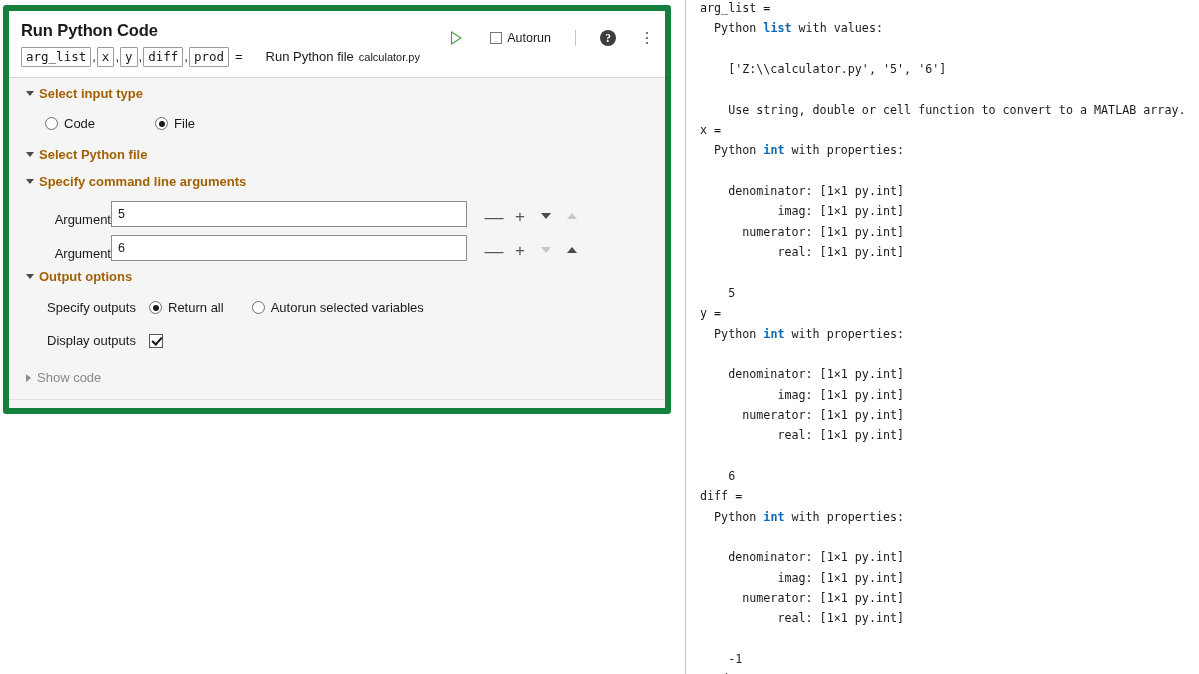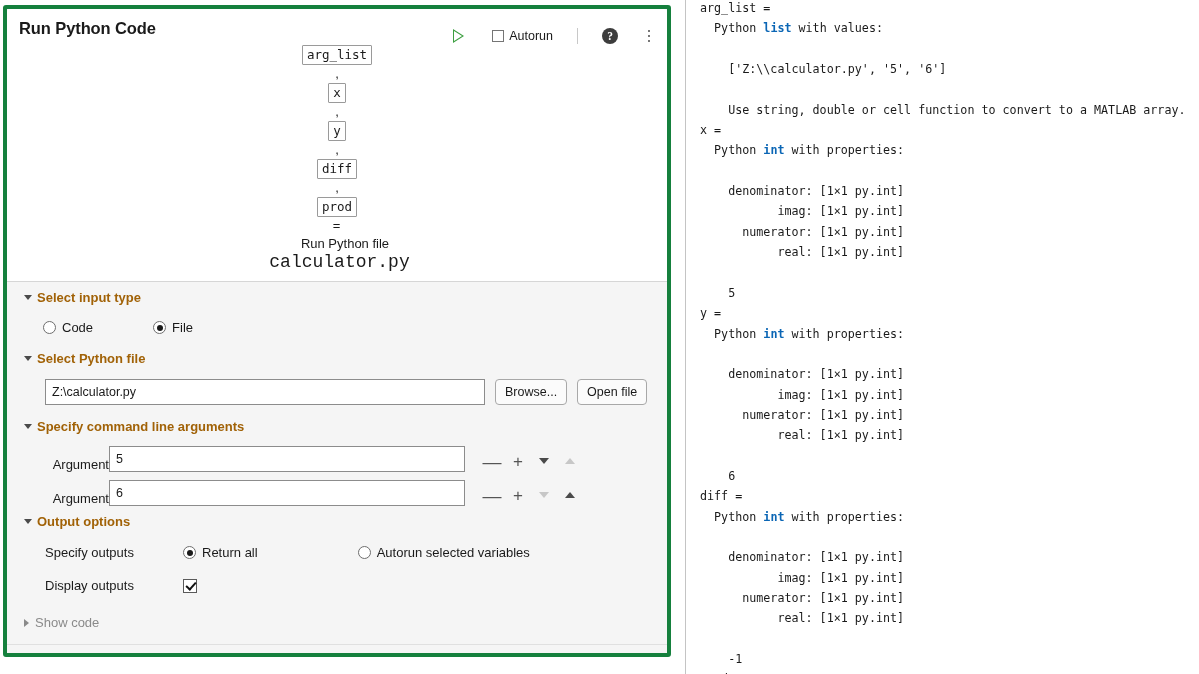--- a/index.html
+++ b/index.html
@@ -16,21 +16,21 @@
     position: relative;
   }
 
   
   #task-panel {
     position: absolute;
     left: 3px;
     top: 5px;
     width: 668px;
     box-sizing: border-box;
-    border: 4px solid #15803d;
+    border: 6px solid #15803d;
     border-radius: 3px;
     background: #f5f5f5;
   }
 
   .panel-header {
     background: #ffffff;
     border-bottom: 1px solid #d6d6d6;
     padding: 9px 12px 10px 12px;
     position: relative;
     border-radius: 3px 3px 0 0;
@@ -114,39 +114,38 @@
   .kebab i { width: 2.5px; height: 2.5px; border-radius: 50%; background: #4a4a4a; display:block;}
 
   
   .signature {
     display: flex;
     align-items: center;
     flex-wrap: nowrap;
     font-size: 13px;
     color: #1a1a1a;
     line-height: 18px;
-    flex-direction: column;
   }
   .var-box {
     border: 1px solid #9a9a9a;
     background: #ffffff;
     padding: 1px 4px 2px 4px;
     font-family: "DejaVu Sans Mono", monospace;
     font-size: 12.5px;
     color: #1a1a1a;
     border-radius: 1px;
     line-height: 15px;
     display: inline-block;
   }
   .sig-comma { margin: 0 1px 0 1px; font-size: 13px; }
   .sig-eq { margin: 0 7px 0 6px; font-size: 13px; }
   .sig-text { font-size: 13px; padding-left: 16px; }
   .sig-file {
-    font-family: Liberation Mono, monospace;
-    font-size: 18px;
+    font-family: Liberation Sans, sans-serif;
+    font-size: 11px;
     margin-left: 5px;
   }
 
   
   .panel-body { padding: 0 0 6px 0; }
 
   .section-head {
     display: flex;
     align-items: center;
     gap: 5px;
@@ -266,21 +265,21 @@
   .arr-up {
     width: 0; height: 0;
     border-left: 5px solid transparent;
     border-right: 5px solid transparent;
     border-bottom: 6px solid #4a4a4a;
   }
   .dim .arr-down { border-top-color: #c7c7c7; }
   .dim .arr-up { border-bottom-color: #c7c7c7; }
 
   
-  .opt-row { margin-top: 12px; padding-left: 38px; align-items: center; gap: 36px; }
+  .opt-row { margin-top: 12px; padding-left: 38px; align-items: center; }
   .opt-label { font-size: 13px; width: 102px; color: #1a1a1a; }
   .opt-gap { width: 28px; }
   .chk-big {
     width: 14px; height: 14px;
     border: 1px solid #5a5a5a;
     background: #ffffff;
     box-sizing: border-box;
     position: relative;
     cursor: pointer;
     display: inline-block;
@@ -392,25 +391,20 @@
       <label class="radio-wrap">
         <span class="radio on"></span>
         <span>File</span>
       </label>
     </div>
 
     <div class="section-head">
       <span class="tri-down"></span>
       <span>Select Python file</span>
     </div>
-    <div class="row file-row">
-      <input id="file-path-input" class="text-input" type="text" value="Z:\calculator.py" style="">
-      <button class="btn">Browse...</button>
-      <button class="btn">Open file</button>
-    </div>
 
     <div class="section-head">
       <span class="tri-down"></span>
       <span>Specify command line arguments</span>
     </div>
 
     <div class="row arg-row">
       <span class="arg-label">Argument</span>
       <input class="text-input arg-input" type="text" value="5" style="">
       <span class="stepper">

